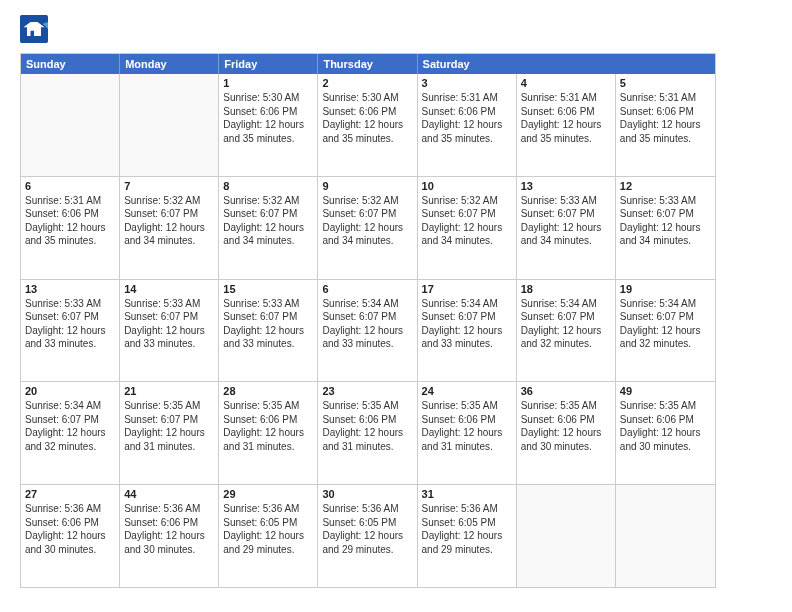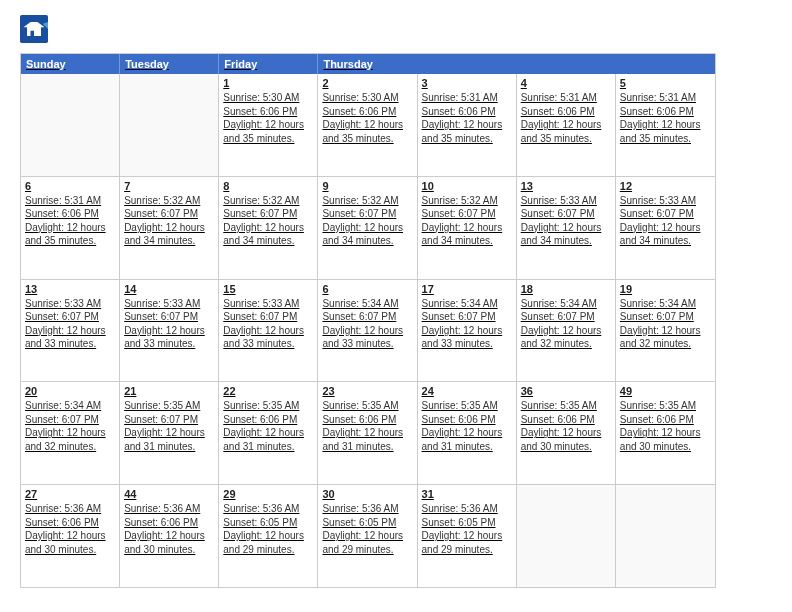--- a/index.html
+++ b/index.html
@@ -9,21 +9,20 @@
       width: 792px;
       height: 612px;
       overflow: hidden;
     }
     .page {
       width: 736px;
       height: 612px;
       padding: 15px 20px 24px 20px;
       display: flex;
       flex-direction: column;
-      text-decoration: underline;
     }
     .header {
       display: flex;
       justify-content: space-between;
       align-items: flex-start;
       margin-bottom: 10px;
     }
     .logo {
       display: flex;
       align-items: center;
@@ -128,23 +127,24 @@
     </div>
     <div class="title-block">
       <div class="month-title"></div>
       <div class="location"></div>
     </div>
   </div>
 
   <div class="calendar">
     <div class="cal-header">
     <div class="cal-header-cell">Sunday</div>
-        <div class="cal-header-cell">Tuesday</div>
+        <div class="cal-header-cell">Monday</div>
         <div class="cal-header-cell">Friday</div>
         <div class="cal-header-cell">Thursday</div>
+        <div class="cal-header-cell">Saturday</div>
       </div>
     <div class="cal-body">
     <div class="cal-row">
           <div class="cal-cell empty"></div>
           <div class="cal-cell empty"></div>
           <div class="cal-cell">
             <div class="day-num">1</div>
             <div class="cell-text" style="white-space: pre-line;">Sunrise: 5:30 AM
 Sunset: 6:06 PM
 Daylight: 12 hours and 35 minutes.</div>
@@ -269,21 +269,21 @@
 Sunset: 6:07 PM
 Daylight: 12 hours and 32 minutes.</div>
           </div>
           <div class="cal-cell">
             <div class="day-num">21</div>
             <div class="cell-text" style="white-space: pre-line;">Sunrise: 5:35 AM
 Sunset: 6:07 PM
 Daylight: 12 hours and 31 minutes.</div>
           </div>
           <div class="cal-cell">
-            <div class="day-num">22</div>
+            <div class="day-num">28</div>
             <div class="cell-text" style="white-space: pre-line;">Sunrise: 5:35 AM
 Sunset: 6:06 PM
 Daylight: 12 hours and 31 minutes.</div>
           </div>
           <div class="cal-cell">
             <div class="day-num">23</div>
             <div class="cell-text" style="white-space: pre-line;">Sunrise: 5:35 AM
 Sunset: 6:06 PM
 Daylight: 12 hours and 31 minutes.</div>
           </div>

